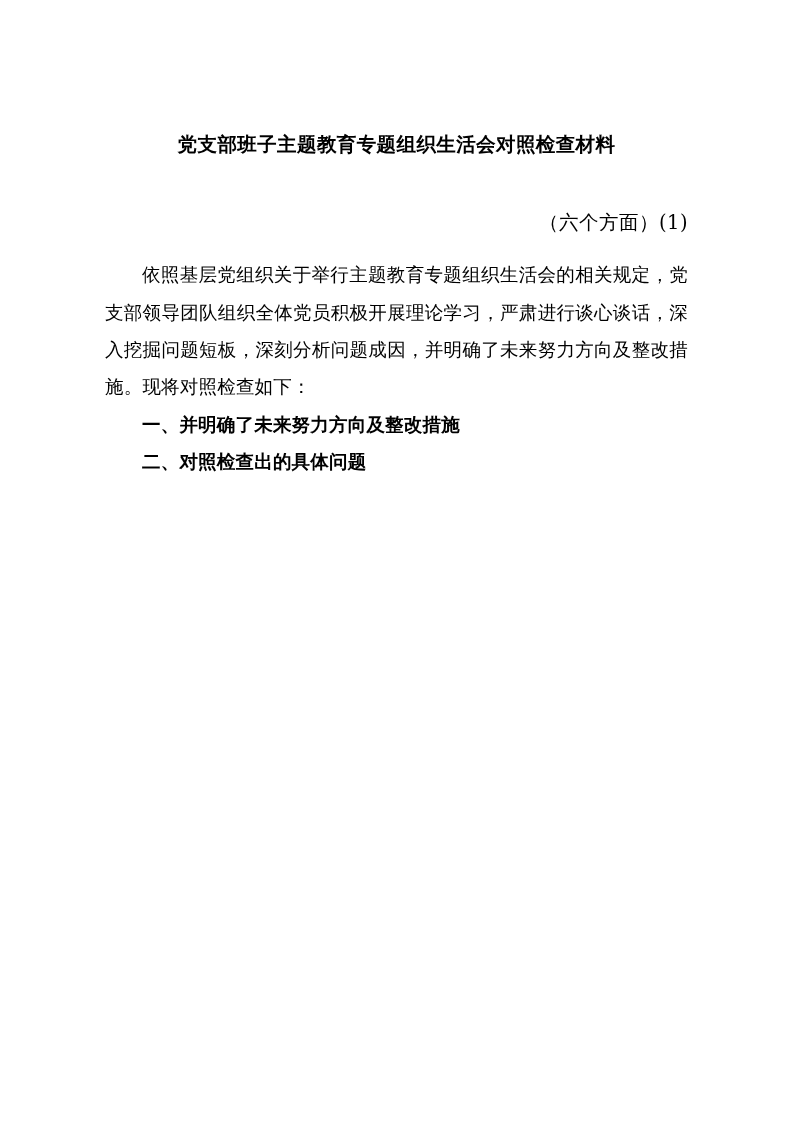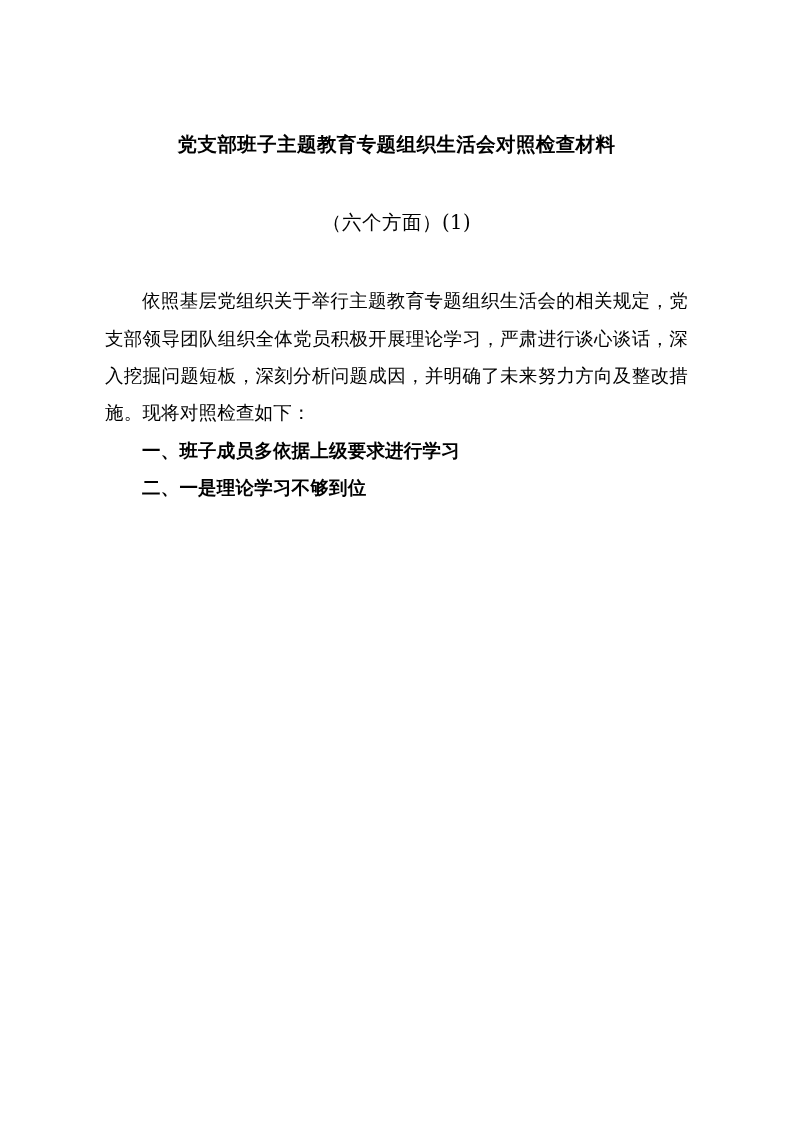--- a/index.html
+++ b/index.html
@@ -28,26 +28,26 @@
     font-size: 19.5px;
     letter-spacing: 0.4px;
     text-align: center;
     line-height: 1.5;
     margin: 0 0 0 0;
     padding-top: 18px;
   }
   .doc-subtitle {
     font-family: "DejaVu Serif", "Liberation Serif", serif;
     font-size: 19.5px;
-    text-align: center;
+    text-align: right;
     letter-spacing: 0.5px;
     margin: 50px 0 0 0;
   }
   .body-block {
-    margin-top: 46px;
+    margin-top: 20px;
   }
   p.para {
     font-size: 18.5px;
     line-height: 2.02;
     margin: 0;
     text-align: justify;
     text-justify: inter-ideograph;
     letter-spacing: 0.2px;
   }
   p.indent {
@@ -69,21 +69,21 @@
 <div class="page">
 
   <h1 class="doc-title">党支部班子主题教育专题组织生活会对照检查材料</h1>
 
   <div class="doc-subtitle">（六个方面）(1)</div>
 
   <div class="body-block">
 
     <p class="para indent">依照基层党组织关于举行主题教育专题组织生活会的相关规定，党支部领导团队组织全体党员积极开展理论学习，严肃进行谈心谈话，深入挖掘问题短板，深刻分析问题成因，并明确了未来努力方向及整改措施。现将对照检查如下：</p>
 
-    <p class="heading">一、班子成员多依据上级要求进行学习</p>
+    <p class="heading">一、并明确了未来努力方向及整改措施</p>
 
 
-    <p class="heading">二、一是理论学习不够到位</p>
+    <p class="heading">二、对照检查出的具体问题</p>
 
 
   </div>
 
 </div>
 
 </body></html>

